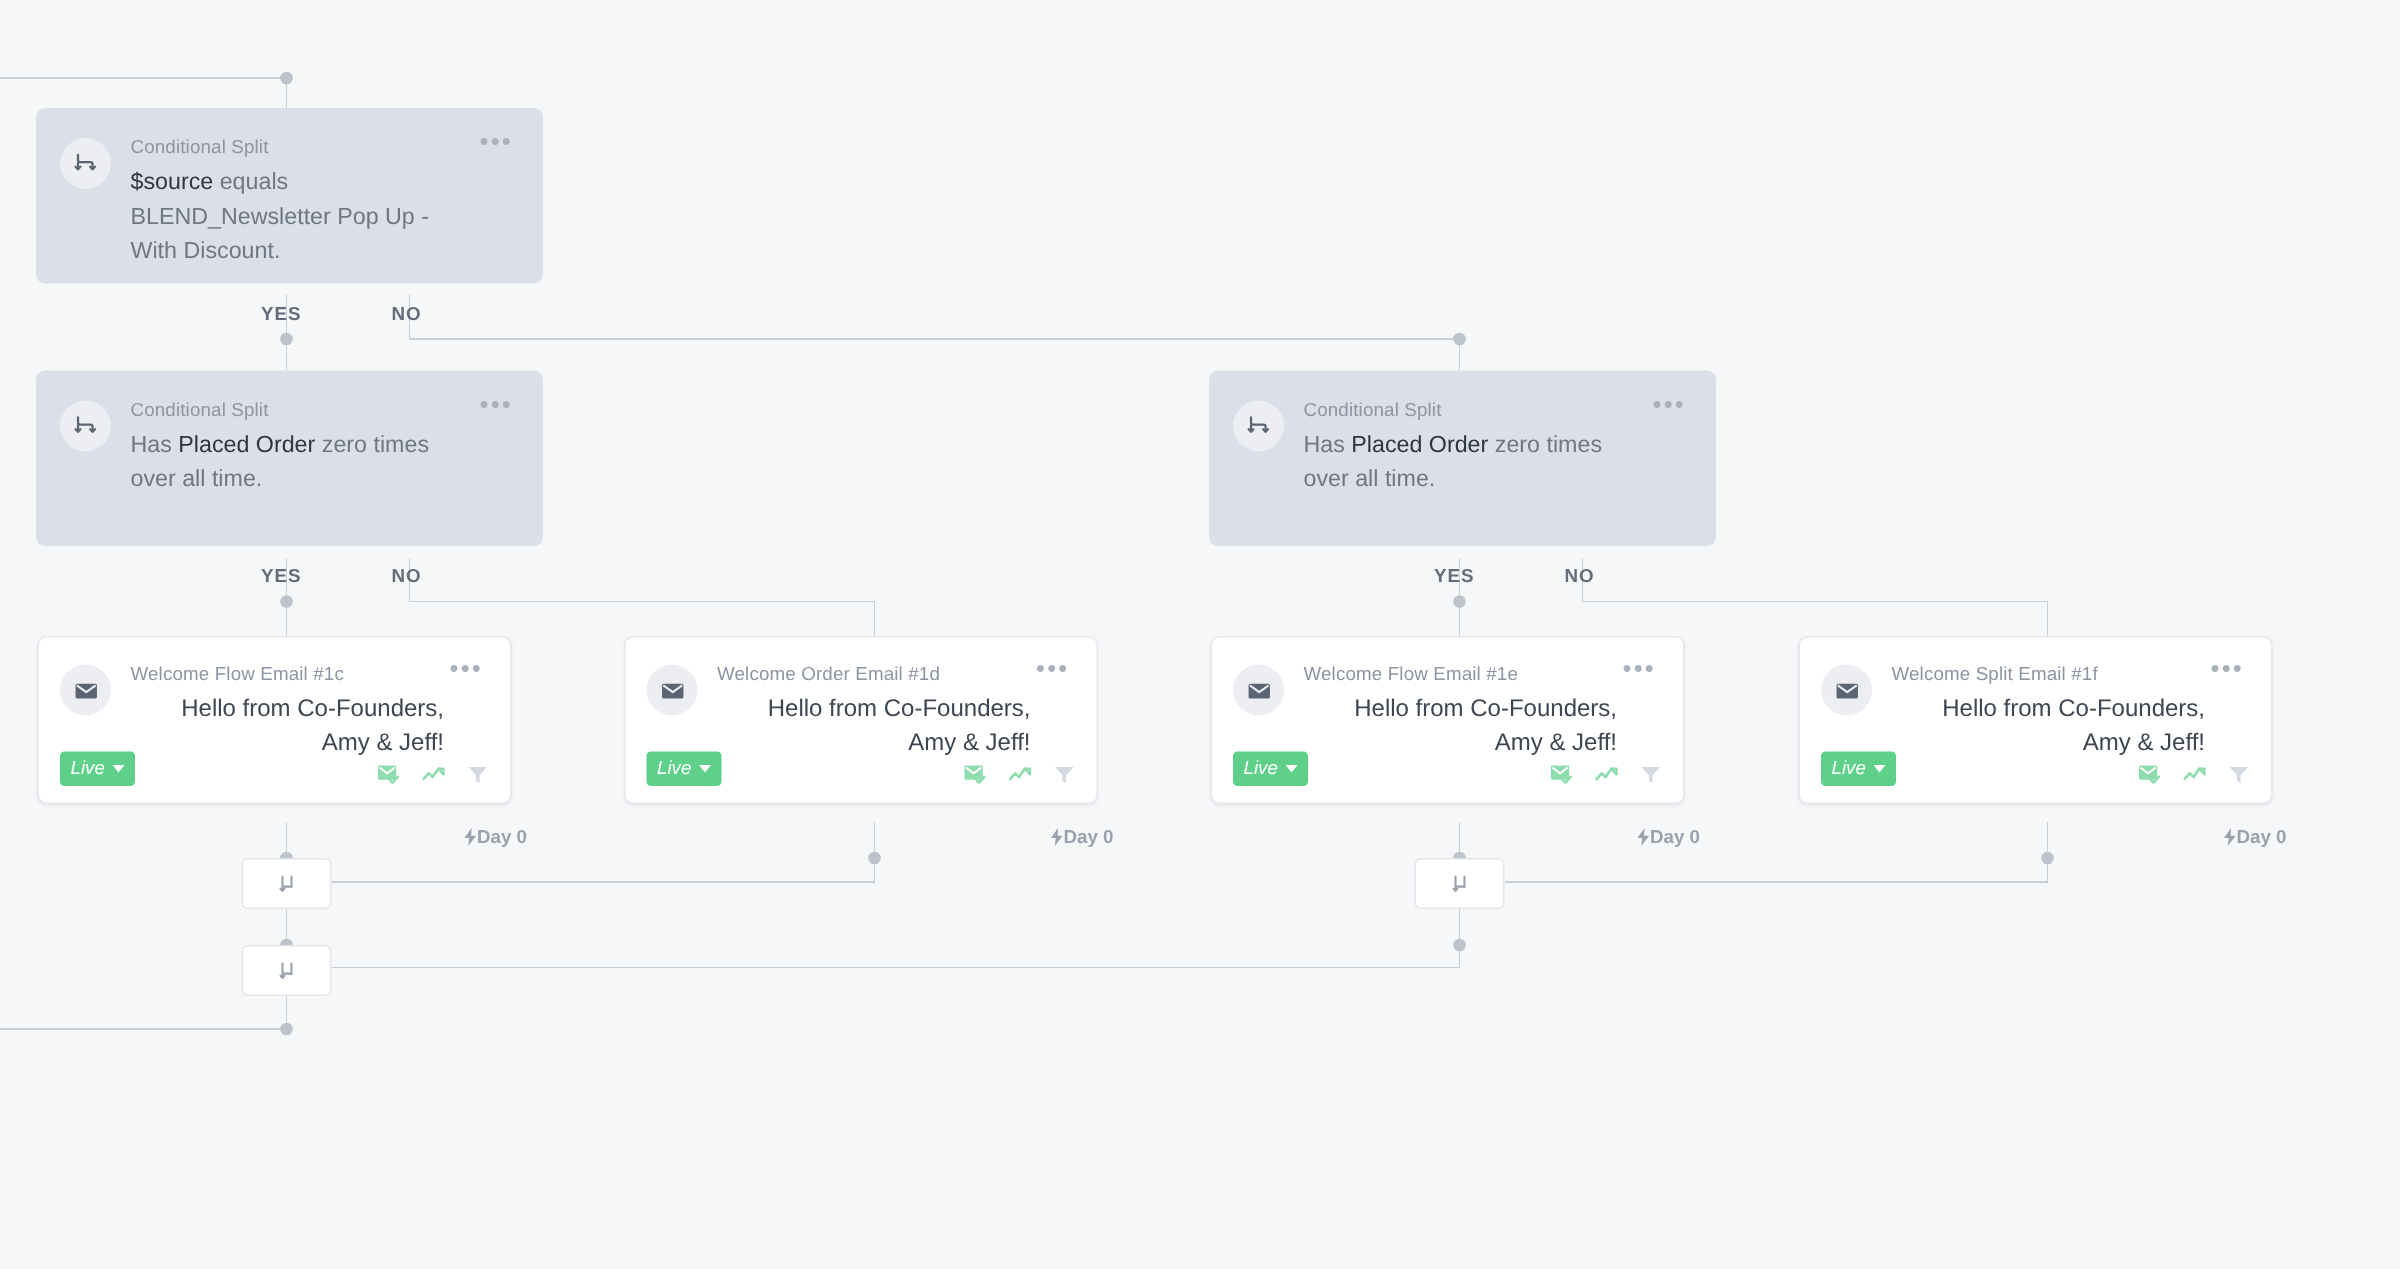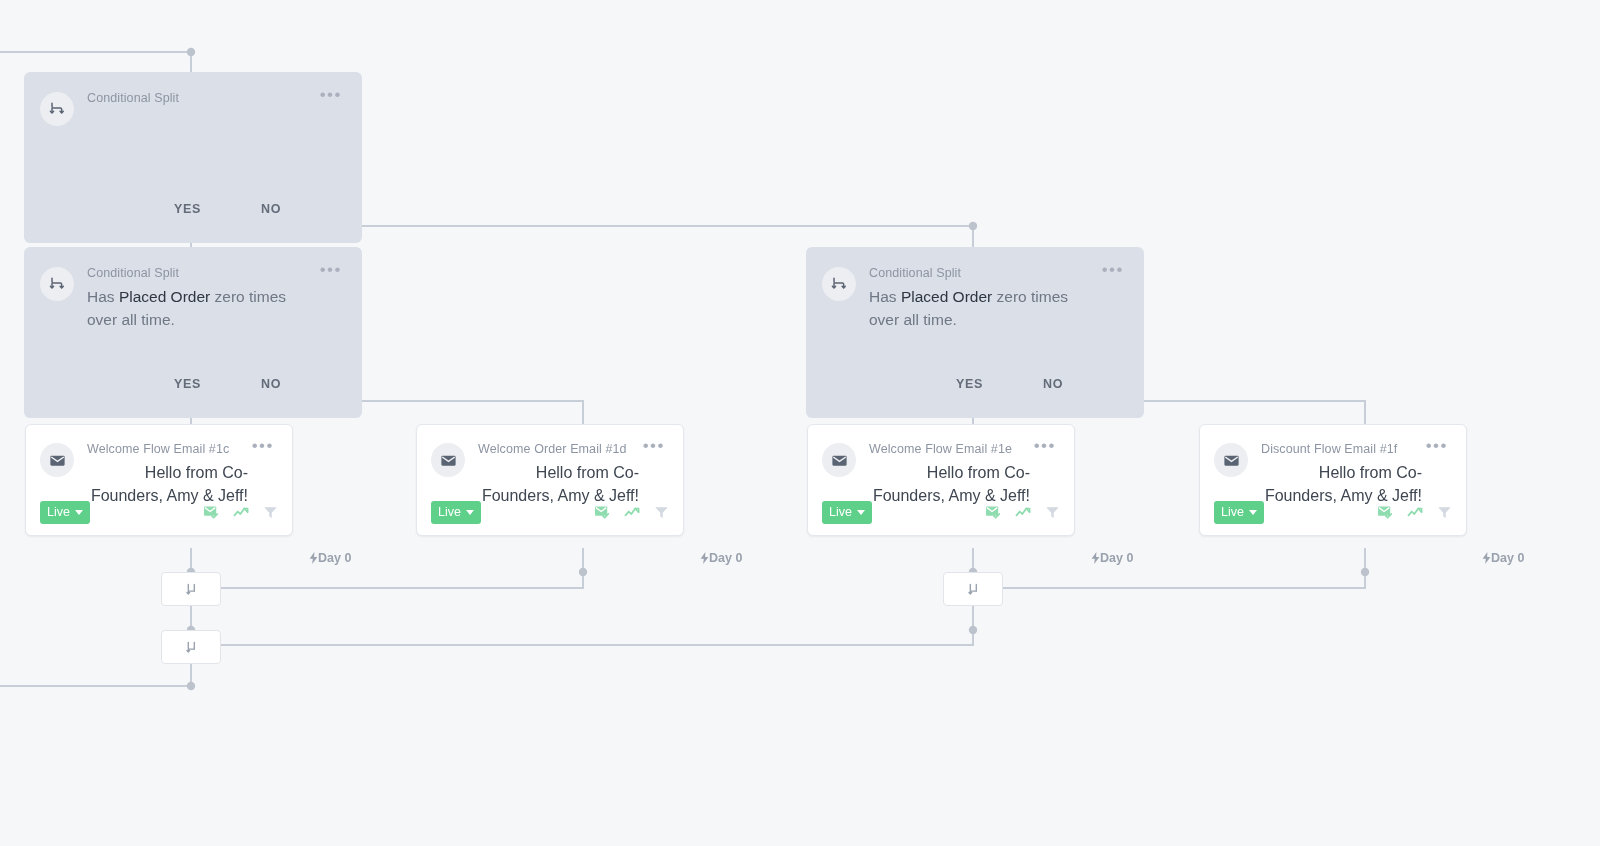--- a/index.html
+++ b/index.html
@@ -33,21 +33,21 @@
   
   .node {
     position: absolute;
     box-sizing: border-box;
     border-radius: 6px;
   }
 
   
   .split-card {
     width: 338px;
-    height: 171px;
+    height: 117px;
     background: #dbdfe7;
     padding: 18px 20px 0 16px;
   }
   .split-card .head-row,
   .email-card .head-row {
     display: flex;
     align-items: flex-start;
   }
   .avatar {
     width: 34px;
@@ -102,35 +102,36 @@
     color: #aab1bd;
     font-size: 17px;
     letter-spacing: 1.5px;
     line-height: 14px;
     cursor: pointer;
     user-select: none;
   }
 
   
   .email-card {
-    width: 268px;
+    width: 316px;
     height: 112px;
     background: #ffffff;
     border: 1px solid #e4e7ec;
     box-shadow: 0 1px 2px rgba(30,40,60,.07);
     padding: 16px 18px 0 14px;
   }
   .email-footer {
     position: absolute;
     left: 14px;
     right: 14px;
     bottom: 11px;
     display: flex;
-    align-items: center;
+    align-items: flex-end;
     justify-content: space-between;
+    font-style: italic;
   }
   .live-badge {
     background: #5fd08a;
     color: #ffffff;
     font-size: 12.5px;
     line-height: 14px;
     border-radius: 3px;
     padding: 4px 7px 5px 7px;
     display: inline-flex;
     align-items: center;
@@ -249,20 +250,21 @@
           <g fill="none" stroke="#5b6472" stroke-width="1.5" stroke-linecap="round" stroke-linejoin="round">
             <path d="M4 3.2 V6.6 A1.4 1.4 0 0 0 5.4 8 H12.3 A1.4 1.4 0 0 1 13.7 9.4 V12.6"></path>
             <path d="M2.4 11.2 L4 12.9 L5.6 11.2"></path>
             <path d="M12.1 11.2 L13.7 12.9 L15.3 11.2"></path>
             <path d="M4 11.5 V8.6"></path>
           </g>
         </svg>
       </div>
       <div class="node-body">
         <div class="node-type">Conditional Split</div>
+        <div class="node-desc"><span></span><span class="strong">$source</span><span> equals BLEND_Newsletter Pop Up - With Discount.</span></div>
         <div class="dots">•••</div>
       </div>
     </div>
   </div>
 
   <div class="branch-label" style="left:174px; top:202px;">YES</div>
   <div class="branch-label" style="left:261px; top:202px;">NO</div>
 
   <div class="node split-card" style="left:24px; top:247px;">
     <div class="head-row">
@@ -438,21 +440,21 @@
 
   <div class="node email-card" style="left:1199px; top:424px;">
     <div class="head-row">
       <div class="avatar">
         <svg width="19" height="19" viewBox="0 0 20 20">
           <rect x="2.5" y="5" width="15" height="10.5" rx="1.2" fill="#5b6472"></rect>
           <path d="M3.4 6.3 L10 11 L16.6 6.3" fill="none" stroke="#eceef2" stroke-width="1.5" stroke-linejoin="round"></path>
         </svg>
       </div>
       <div class="node-body">
-        <div class="node-type">Discount Flow Email #1f</div>
+        <div class="node-type">Welcome Split Email #1f</div>
         <div class="node-desc">Hello from Co-Founders, Amy &amp; Jeff!</div>
         <div class="dots">•••</div>
       </div>
     </div>
     <div class="email-footer">
       <span class="live-badge">
         <span>Live</span>
         <span class="live-caret"></span>
       </span>
       <span class="stat-icons">

